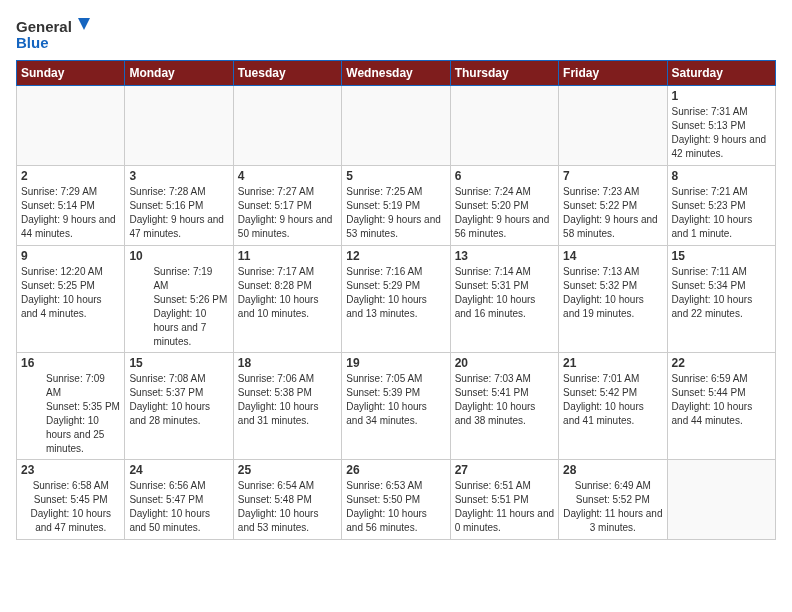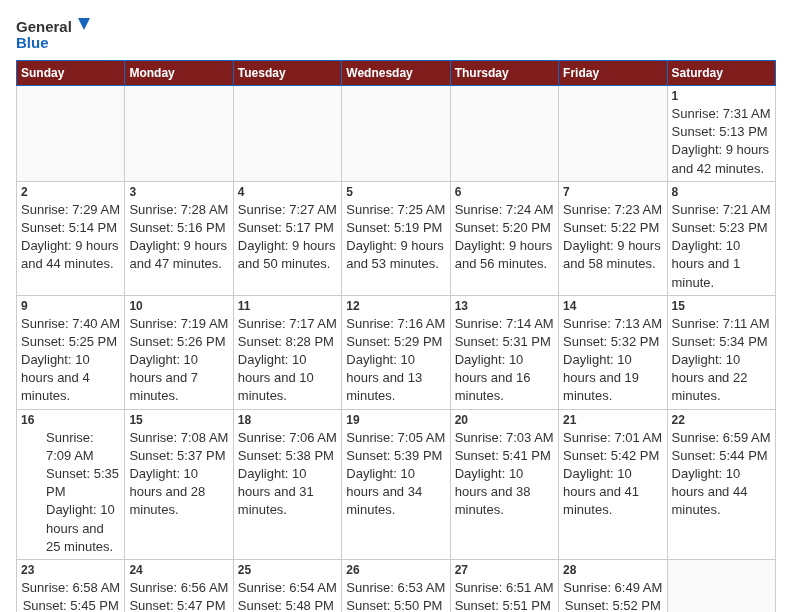--- a/index.html
+++ b/index.html
@@ -62,21 +62,21 @@
     .calendar-table td.empty {
       background: #f9f9f9;
     }
     .day-number {
       font-size: 12px;
       font-weight: bold;
       display: block;
       margin-bottom: 2px;
     }
     .day-info {
-      font-size: 13px;
+      font-size: 10px;
       line-height: 1.4;
       color: #333;
     }
   </style>
 </head>
 <body>
 
 <div class="header-area">
   <div class="logo">
       <svg width="80" height="36" viewBox="0 0 80 36">
@@ -158,27 +158,27 @@
         <td>
           <span class="day-number">8</span>
           <div class="day-info" style="white-space: pre-line;">Sunrise: 7:21 AM
 Sunset: 5:23 PM
 Daylight: 10 hours and 1 minute.</div>
         </td>
       </tr>
       <tr>
         <td>
           <span class="day-number">9</span>
-          <div class="day-info" style="white-space: pre-line;">Sunrise: 7:40 AM
+          <div class="day-info" style="white-space: pre-line;">Sunrise: 12:20 AM
 Sunset: 5:25 PM
 Daylight: 10 hours and 4 minutes.</div>
         </td>
         <td>
           <span class="day-number">10</span>
-          <div class="day-info" style="white-space: pre-line;">Sunrise: 7:19 AM
+          <div class="day-info" style="white-space: pre-line; margin-left: 24px;">Sunrise: 7:19 AM
 Sunset: 5:26 PM
 Daylight: 10 hours and 7 minutes.</div>
         </td>
         <td>
           <span class="day-number">11</span>
           <div class="day-info" style="white-space: pre-line;">Sunrise: 7:17 AM
 Sunset: 8:28 PM
 Daylight: 10 hours and 10 minutes.</div>
         </td>
         <td>

